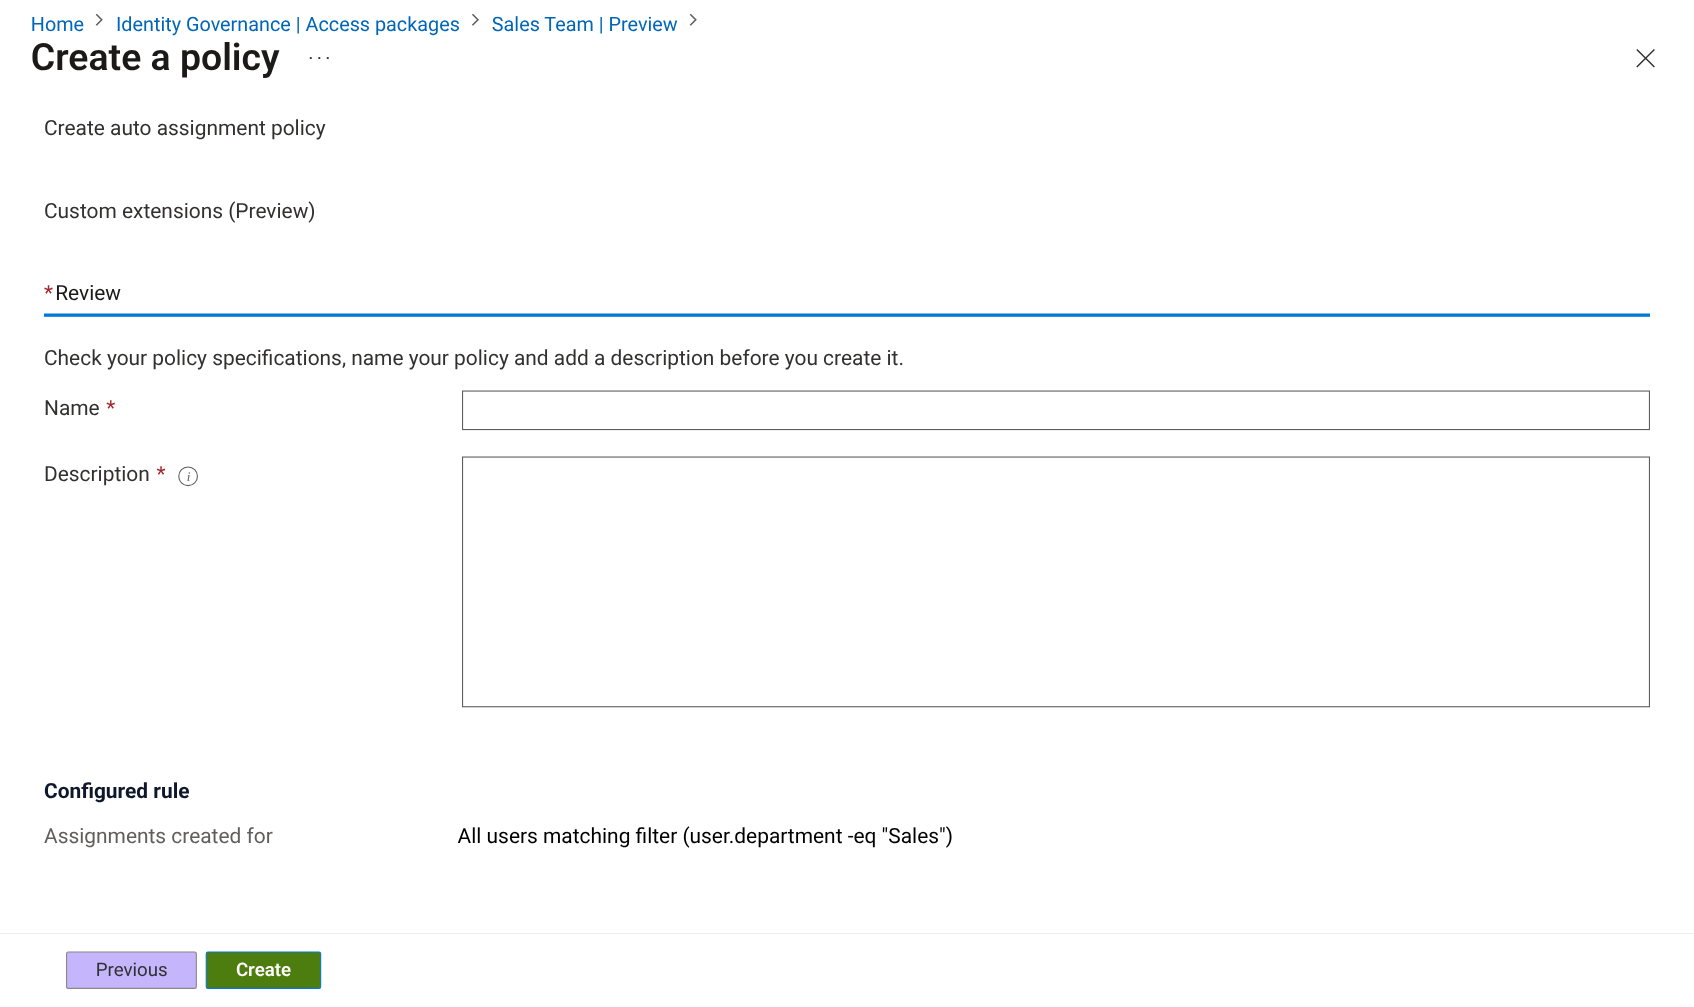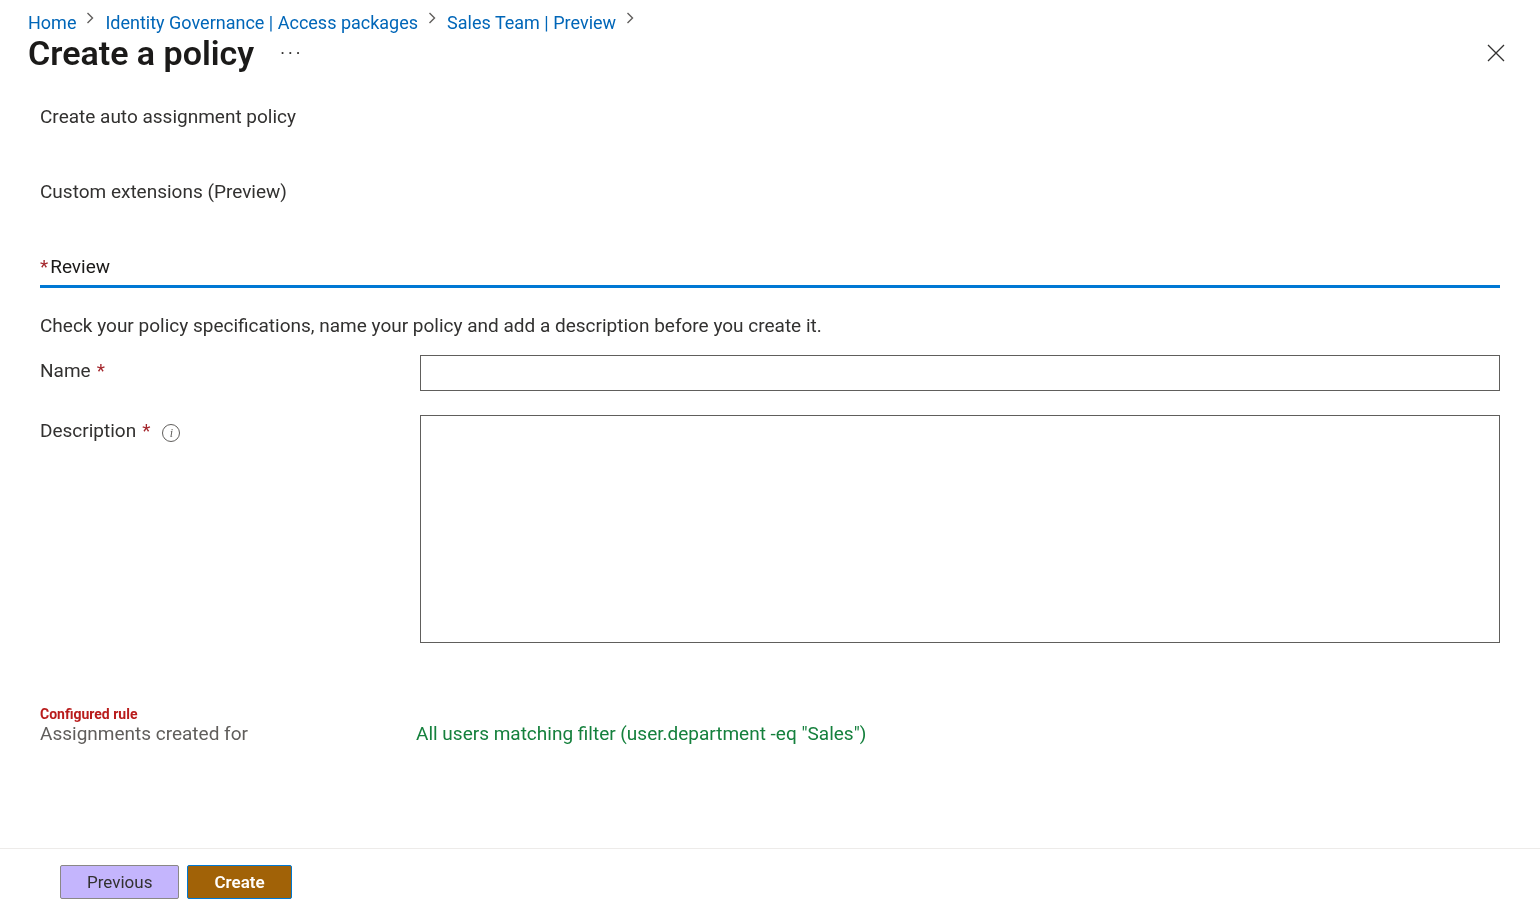--- a/index.html
+++ b/index.html
@@ -148,34 +148,35 @@
       width: 100%;
       height: 228px;
       border: 1px solid #605e5c;
       padding: 8px 10px;
       font-size: 15px;
       font-family: inherit;
       resize: none;
       outline: none;
     }
     .section-heading {
-      font-size: 14px;
-      color: #b91c1c;
+      font-size: 19px;
+      color: #0f172a;
       margin-top: 60px;
+      margin-bottom: 18px;
     }
     .summary-row {
       display: flex;
       font-size: 19px;
     }
     .summary-label {
       width: 376px;
       color: #605e5c;
     }
     .summary-value {
-      color: #15803d;
+      color: #000000;
     }
     .footer {
       position: fixed;
       left: 0;
       right: 0;
       bottom: 0;
       border-top: 1px solid #edebe9;
       padding: 16px 60px 16px 60px;
       background: #ffffff;
       display: flex;
@@ -187,21 +188,21 @@
       border-radius: 2px;
       cursor: pointer;
       font-family: inherit;
     }
     .btn-secondary {
       background: #c4b5fd;
       border: 1px solid #8a8886;
       color: #323130;
     }
     .btn-primary {
-      background: #a16207;
+      background: #4d7c0f;
       border: 1px solid #0078d4;
       color: #ffffff;
       font-weight: 600;
     }
   </style>
 </head>
 <body>
 
 <div class="page">
   <nav class="breadcrumb">

